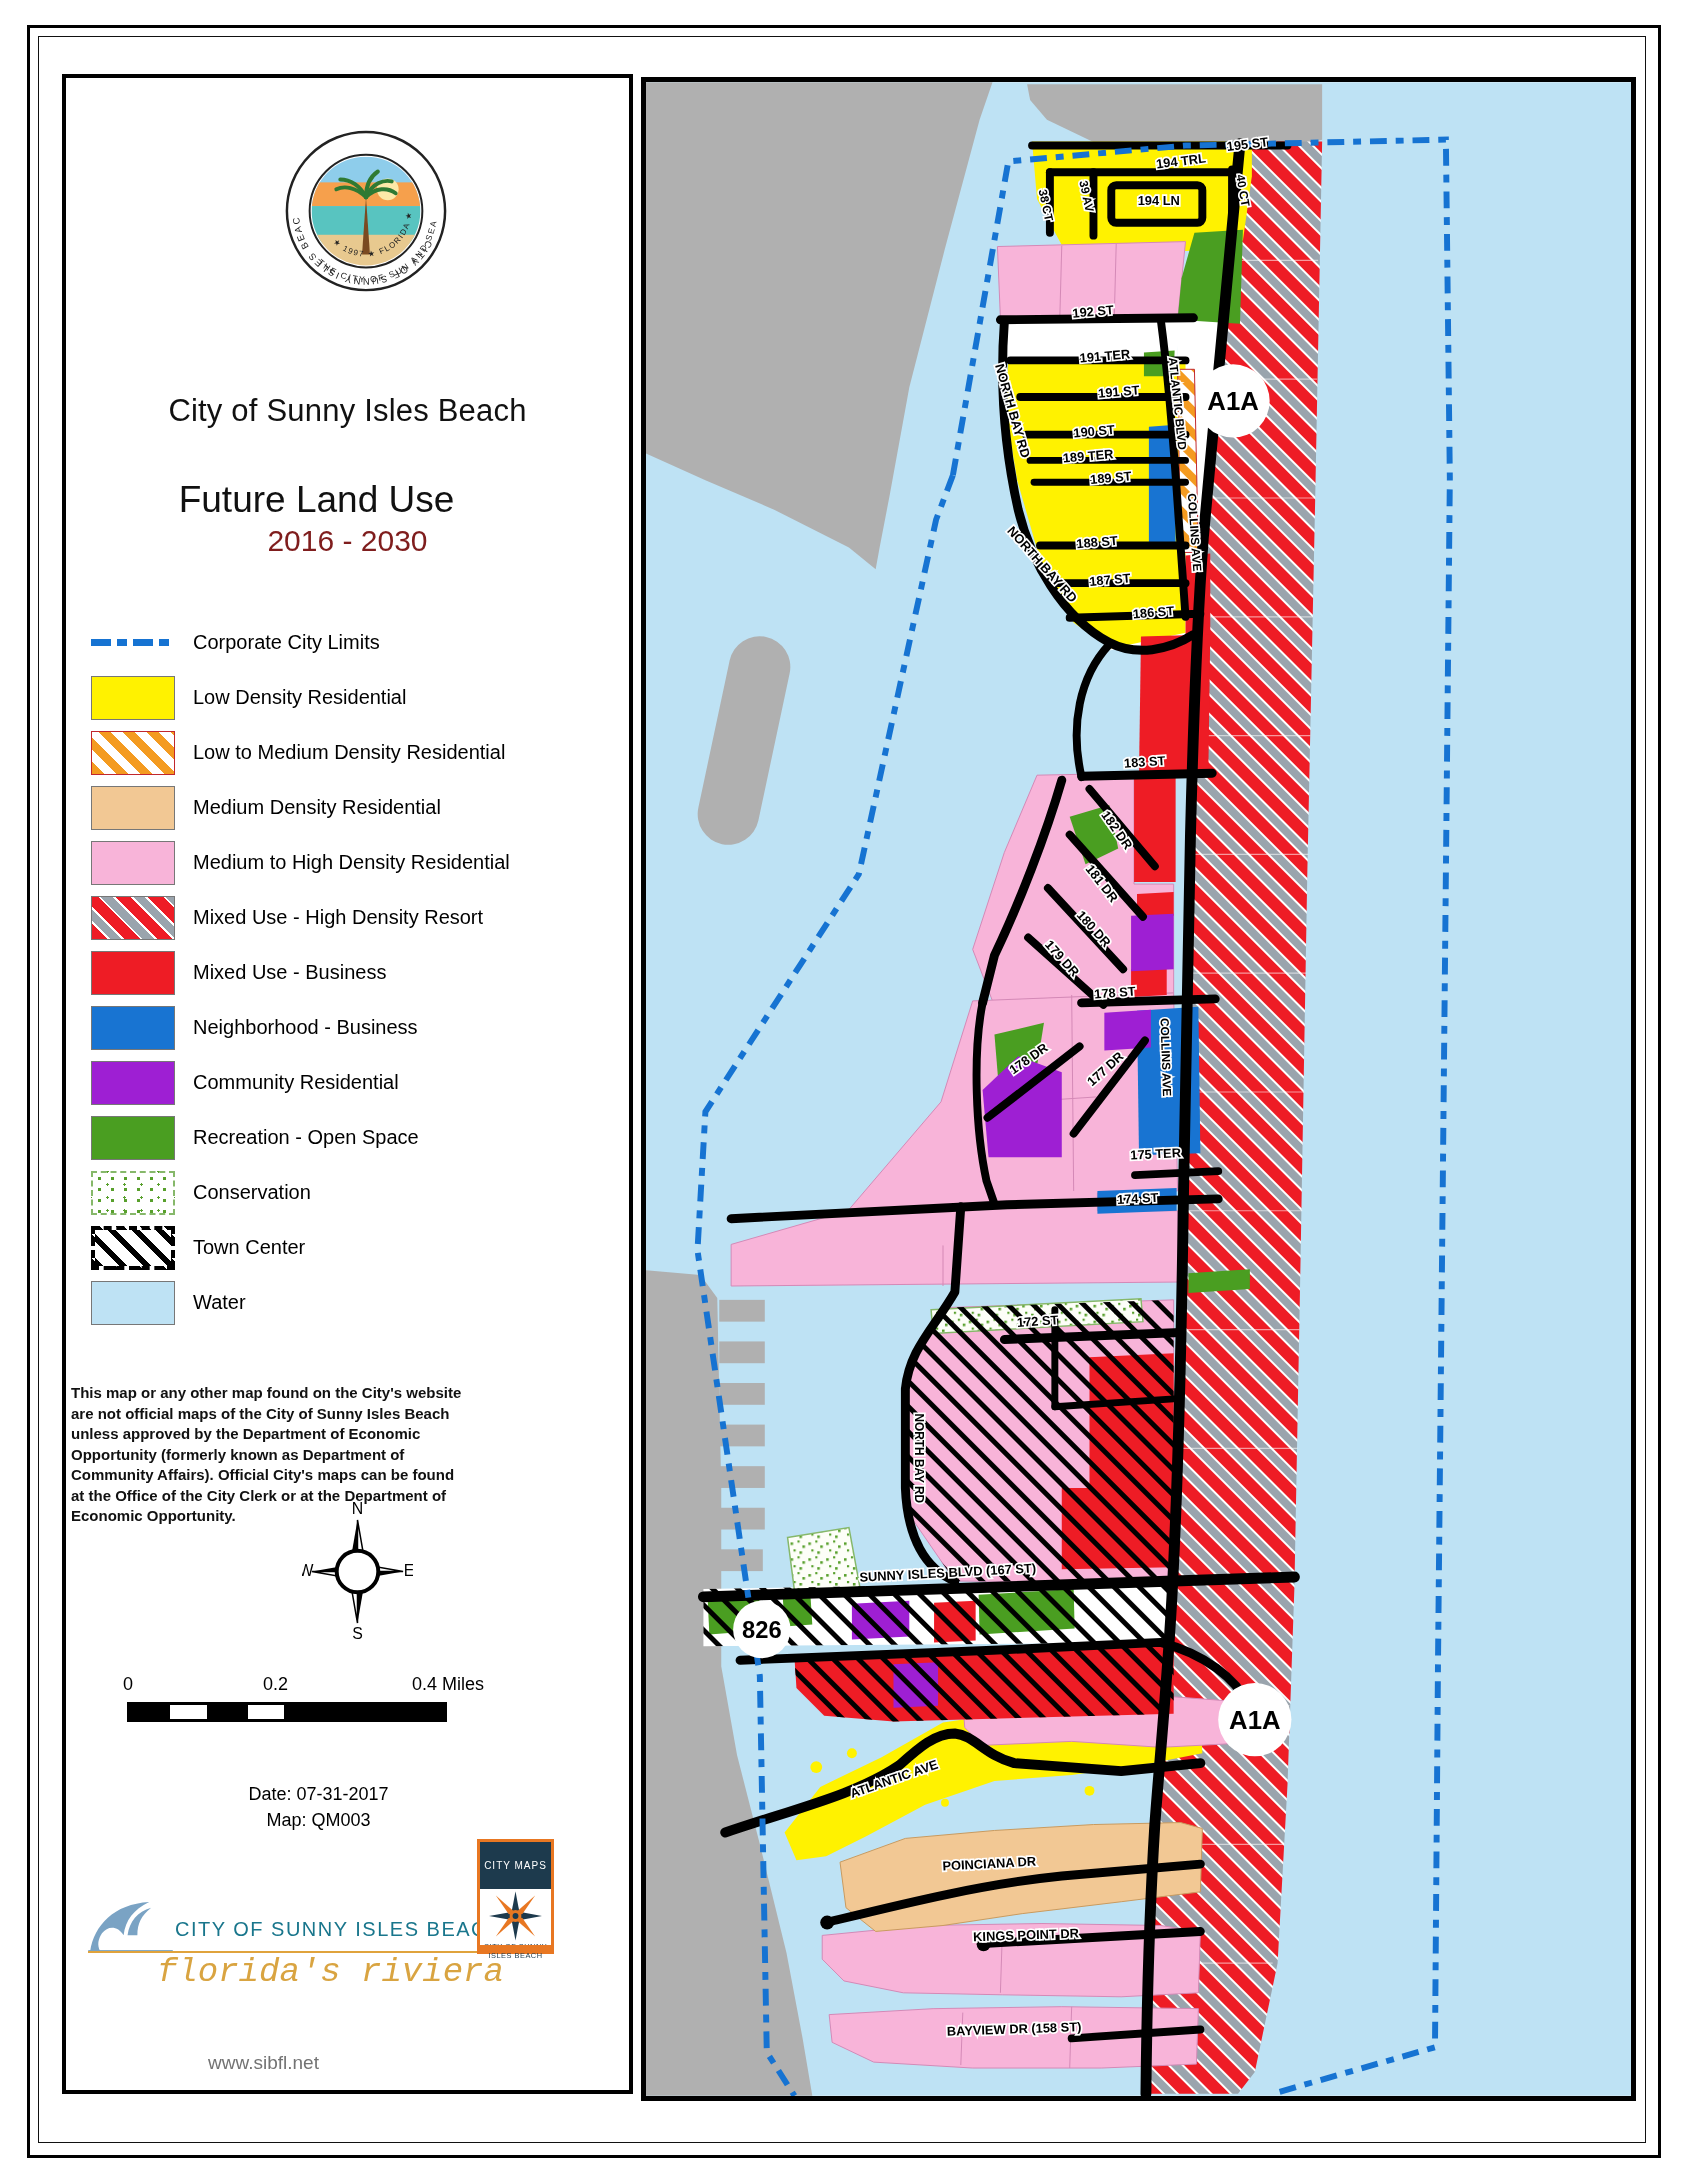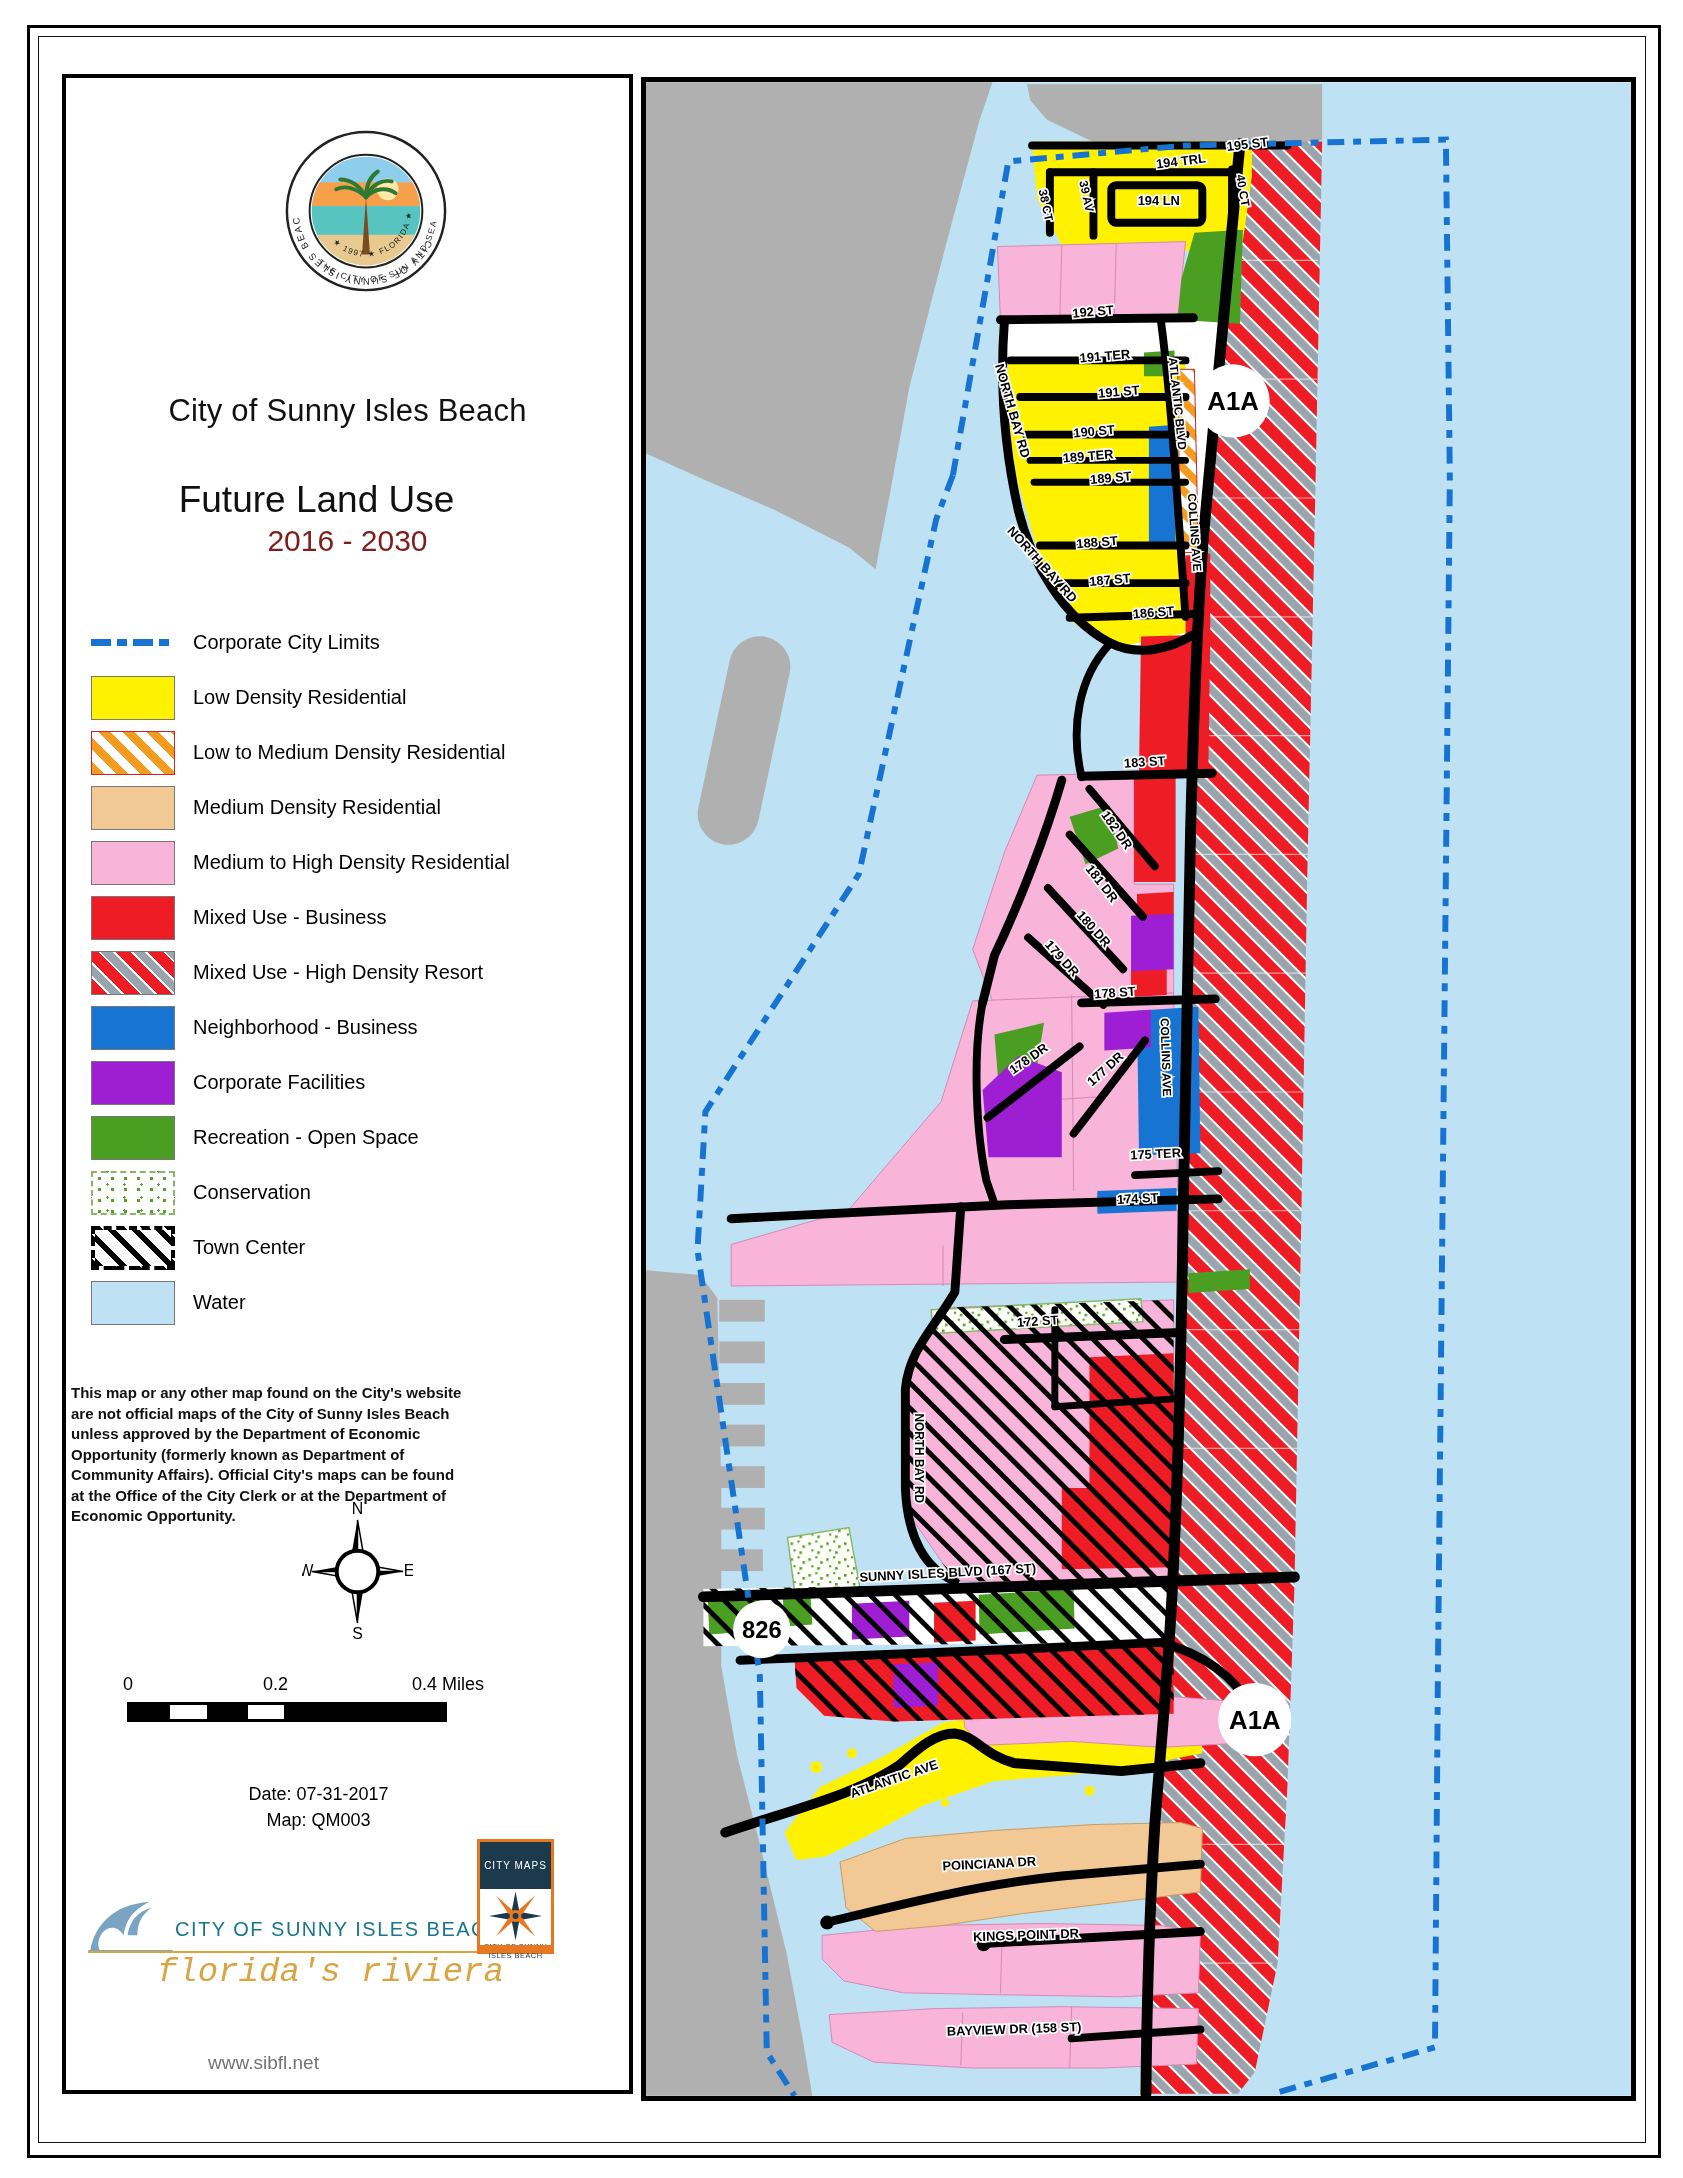--- a/index.html
+++ b/index.html
@@ -115,34 +115,34 @@
       </div>
     <div class="lg-row">
         <span class="sw sw-tan"></span>
         <span class="lg-label">Medium Density Residential</span>
       </div>
     <div class="lg-row">
         <span class="sw sw-pink"></span>
         <span class="lg-label">Medium to High Density Residential</span>
       </div>
     <div class="lg-row">
+        <span class="sw sw-resort"></span>
+        <span class="lg-label">Mixed Use - High Density Resort</span>
+      </div>
+    <div class="lg-row">
         <span class="sw sw-red"></span>
         <span class="lg-label">Mixed Use - Business</span>
       </div>
     <div class="lg-row">
-        <span class="sw sw-resort"></span>
-        <span class="lg-label">Mixed Use - High Density Resort</span>
-      </div>
-    <div class="lg-row">
         <span class="sw sw-blue"></span>
         <span class="lg-label">Neighborhood - Business</span>
       </div>
     <div class="lg-row">
         <span class="sw sw-purple"></span>
-        <span class="lg-label">Corporate Facilities</span>
+        <span class="lg-label">Community Residential</span>
       </div>
     <div class="lg-row">
         <span class="sw sw-green"></span>
         <span class="lg-label">Recreation - Open Space</span>
       </div>
     <div class="lg-row">
         <span class="sw sw-conserv"></span>
         <span class="lg-label">Conservation</span>
       </div>
     <div class="lg-row">

